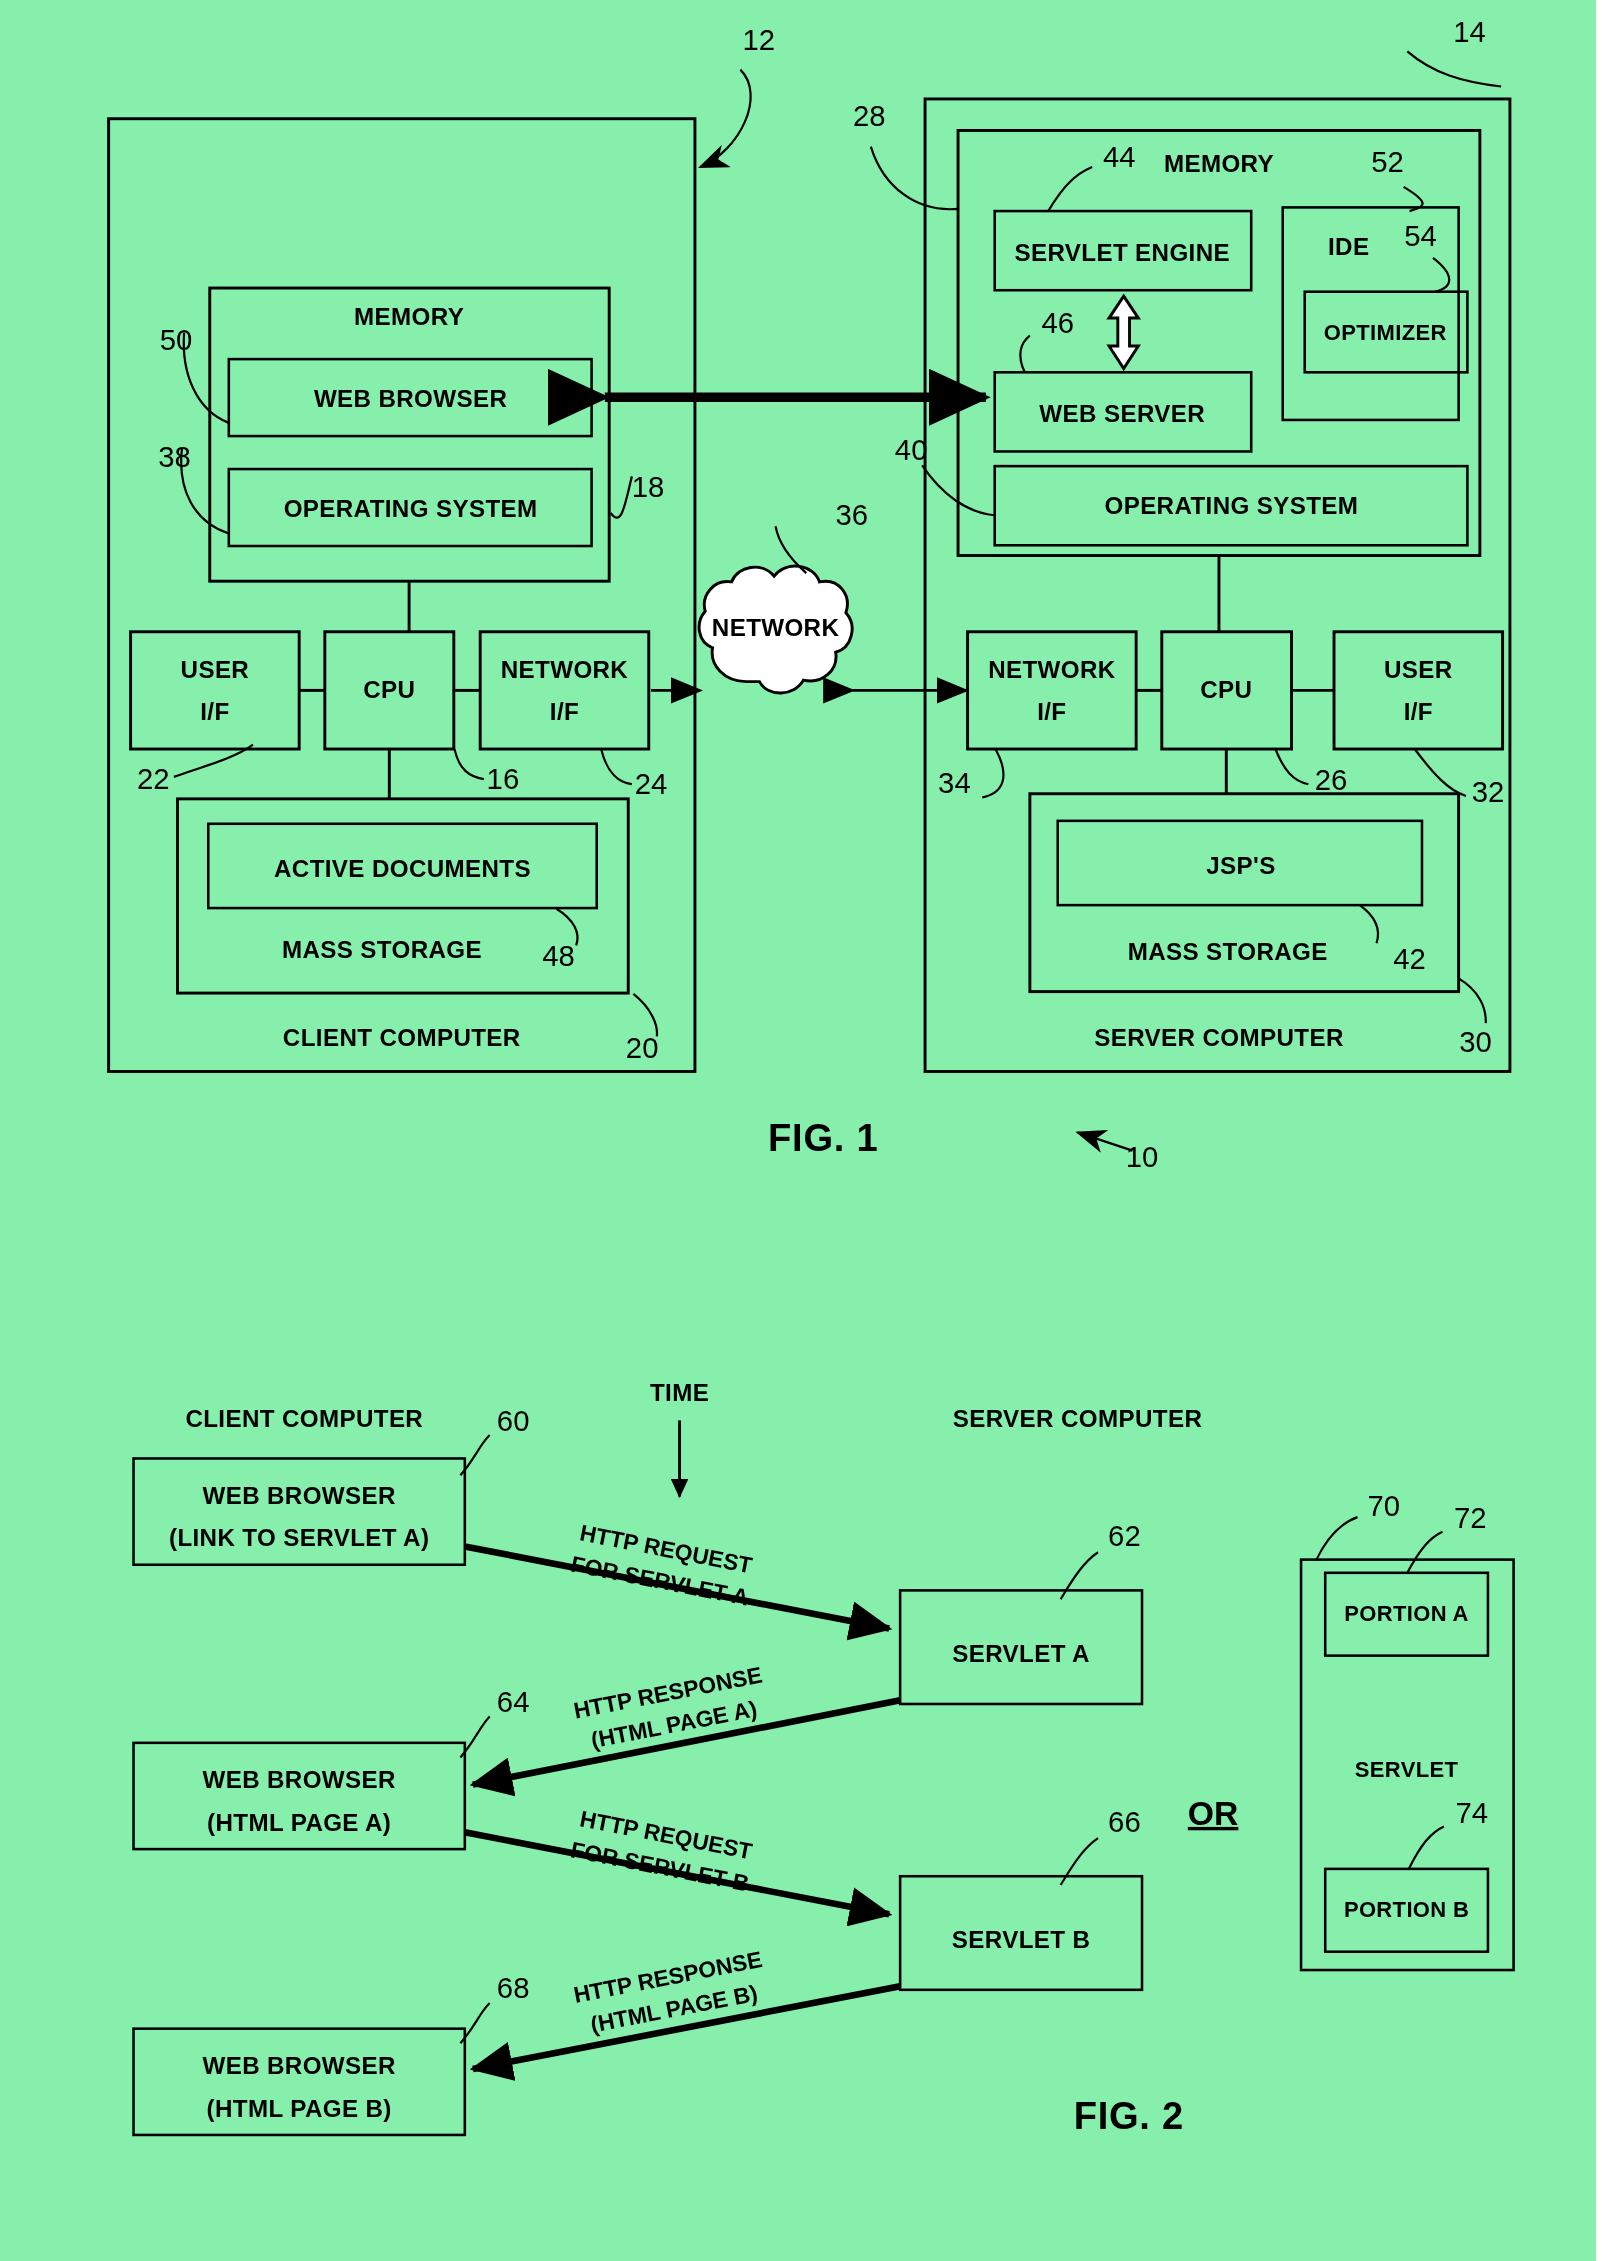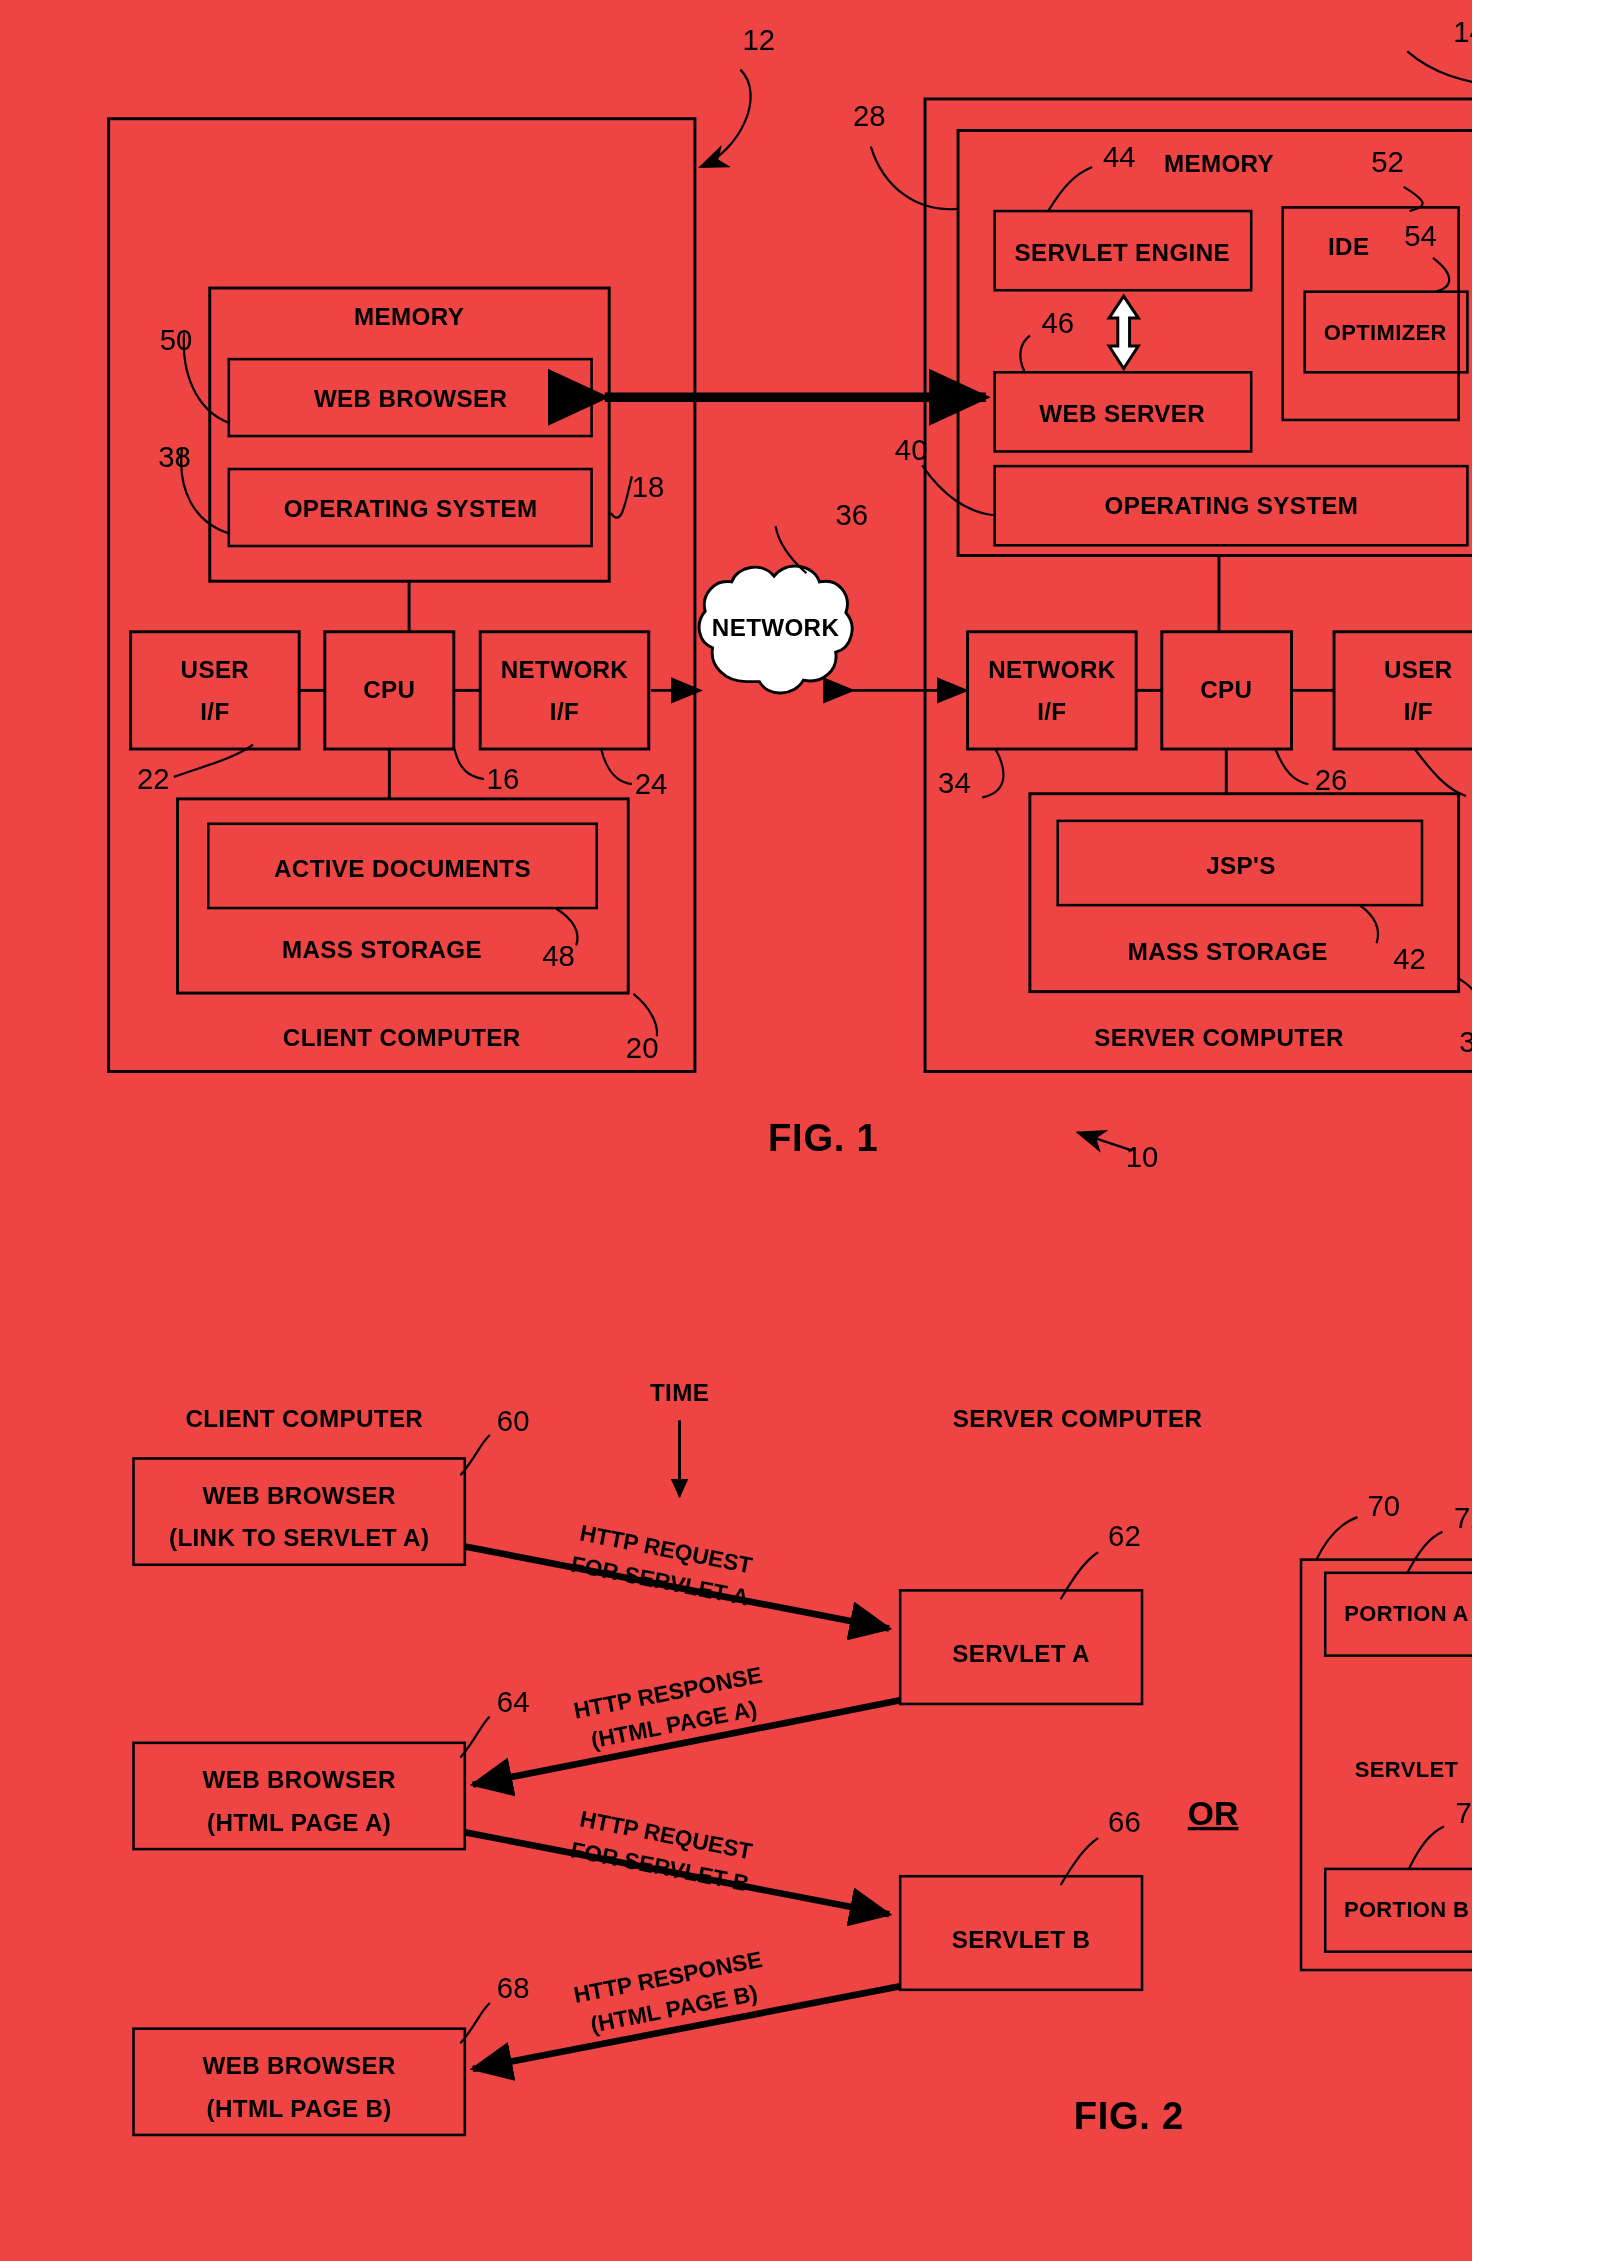--- a/index.html
+++ b/index.html
@@ -2,23 +2,23 @@
 <html style="font-size:11.7px"><head>
 <meta charset="utf-8">
 <style>
   html, body {
     margin: 0;
     padding: 0;
     background: #ffffff;
   }
   #page {
     position: relative;
-    width: 1472px;
+    width: 1596px;
     height: 2261px;
-    background: #ef4444;
+    background: #86efac;
     font-family: "Liberation Sans", sans-serif;
     overflow: hidden;
   }
   svg.sheet {
     position: absolute;
     top: 0;
     left: 0;
     width: 1620px;
     height: 2261px;
   }

